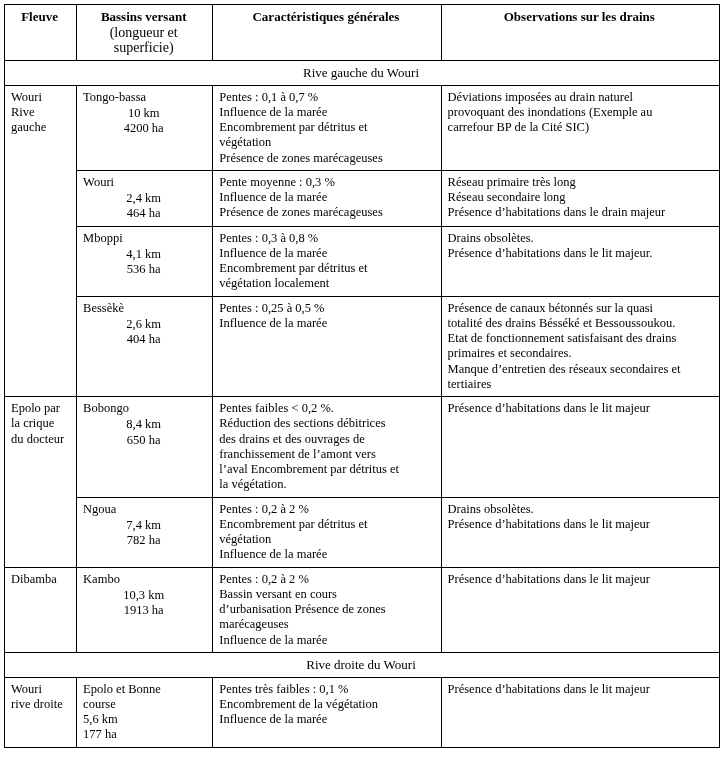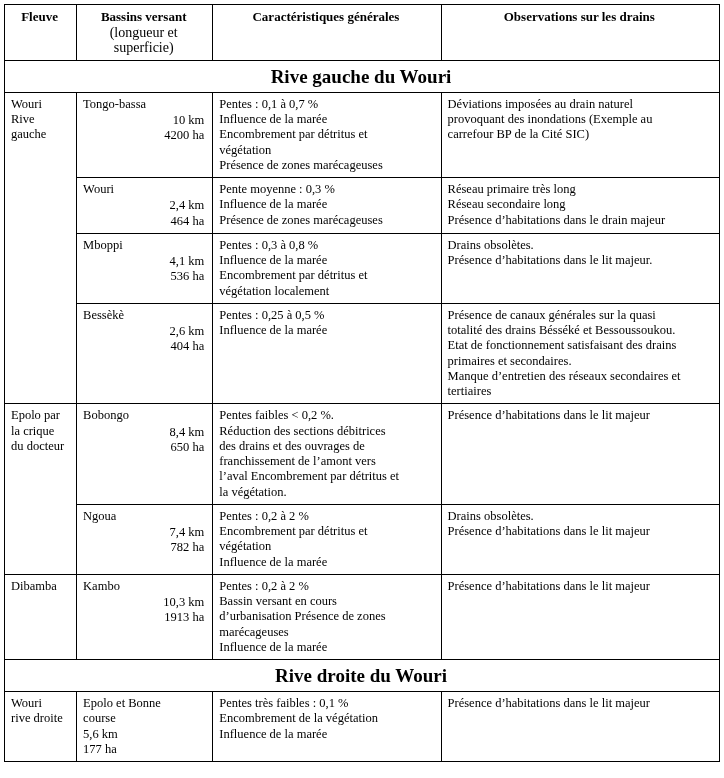--- a/index.html
+++ b/index.html
@@ -48,37 +48,37 @@
     line-height: 1.1;
     margin-top: 0px;
   }
   .col-fleuve { width: 72px; }
   .col-bassin { width: 136px; }
   .col-carac  { width: 228px; }
   .col-obs    { width: 278px; }
 
   .band td {
     text-align: center;
-    font-weight: bold;
-    font-size: 19px;
+    font-weight: normal;
+    font-size: 13px;
     padding: 5px 0 5px 0;
     vertical-align: middle;
   }
   .cell-fleuve {
     text-align: left;
     vertical-align: middle;
   }
   .cell-bassin .bname {
     display: block;
     text-align: left;
     margin-bottom: 1px;
   }
   .cell-bassin .bline {
     display: block;
-    text-align: right;
+    text-align: center;
   }
   .cell-obs {
     vertical-align: middle;
   }
   .cell-carac {
     vertical-align: top;
     margin-top: 30px;
   }
   .lines span {
     display: block;
@@ -178,21 +178,21 @@
         <td class="cell-bassin">
           <span class="bname">Bessèkè</span>
           <span class="bline">2,6 km</span>
           <span class="bline">404 ha</span>
         </td>
         <td class="cell-carac lines">
           <span>Pentes : 0,25 à 0,5 %</span>
           <span>Influence de la marée</span>
         </td>
         <td class="cell-obs lines">
-          <span>Présence de canaux générales sur la quasi</span>
+          <span>Présence de canaux bétonnés sur la quasi</span>
           <span>totalité des drains Bésséké et Bessoussoukou.</span>
           <span>Etat de fonctionnement satisfaisant des drains</span>
           <span>primaires et secondaires.</span>
           <span>Manque d’entretien des réseaux secondaires et</span>
           <span>tertiaires</span>
         </td>
       </tr>
 
       <tr>
         <td class="cell-fleuve lines" rowspan="2">

